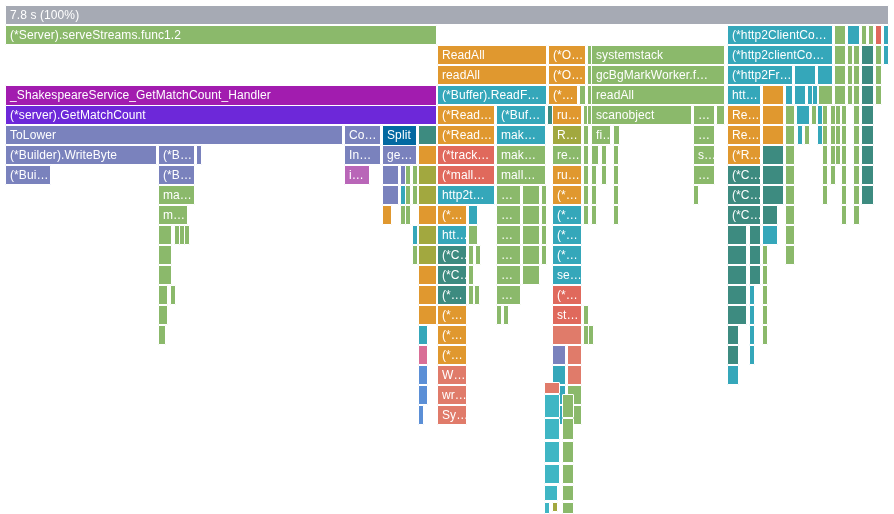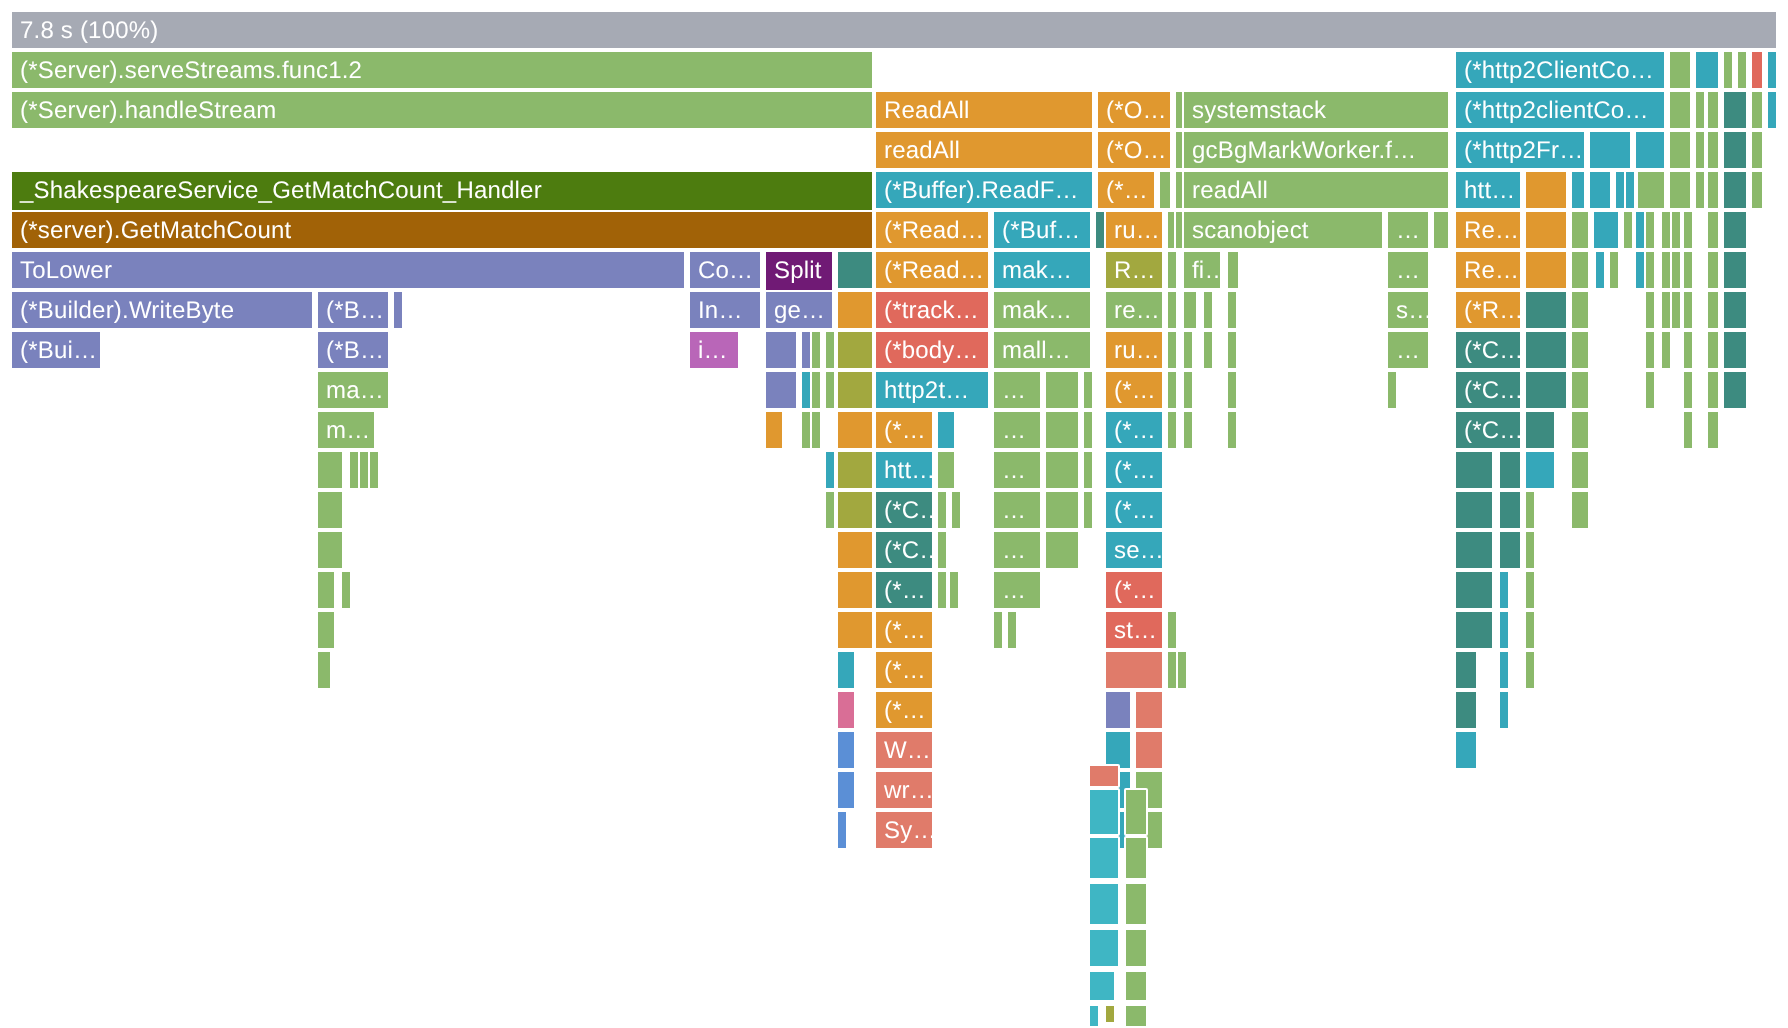--- a/index.html
+++ b/index.html
@@ -65,23 +65,20 @@
     </div>
     <div class="frame" style="left: 868px; top: 25px; width: 6px; height: 20px; background: rgb(139, 185, 107);">
       <span class="lbl"></span>
     </div>
     <div class="frame" style="left: 875px; top: 25px; width: 7px; height: 20px; background: rgb(224, 105, 92);">
       <span class="lbl"></span>
     </div>
     <div class="frame" style="left: 883px; top: 25px; width: 6px; height: 20px; background: rgb(53, 167, 186);">
       <span class="lbl"></span>
     </div>
-    <div class="frame" style="left: 5px; top: 45px; width: 432px; height: 20px; background: rgb(139, 185, 107);">
-      <span class="lbl">(*Server).handleStream</span>
-    </div>
     <div class="frame" style="left: 437px; top: 45px; width: 110px; height: 20px; background: rgb(224, 152, 47);">
       <span class="lbl">ReadAll</span>
     </div>
     <div class="frame" style="left: 548px; top: 45px; width: 38px; height: 20px; background: rgb(224, 152, 47);">
       <span class="lbl">(*O…</span>
     </div>
     <div class="frame" style="left: 587px; top: 45px; width: 3px; height: 20px; background: rgb(139, 185, 107);">
       <span class="lbl"></span>
     </div>
     <div class="frame" style="left: 591px; top: 45px; width: 134px; height: 20px; background: rgb(139, 185, 107);">
@@ -137,21 +134,21 @@
     </div>
     <div class="frame" style="left: 853px; top: 65px; width: 7px; height: 20px; background: rgb(139, 185, 107);">
       <span class="lbl"></span>
     </div>
     <div class="frame" style="left: 861px; top: 65px; width: 13px; height: 20px; background: rgb(61, 139, 128);">
       <span class="lbl"></span>
     </div>
     <div class="frame" style="left: 875px; top: 65px; width: 7px; height: 20px; background: rgb(139, 185, 107);">
       <span class="lbl"></span>
     </div>
-    <div class="frame" style="left: 5px; top: 85px; width: 432px; height: 24px; background: #4d7c0f;">
+    <div class="frame" style="left: 5px; top: 85px; width: 432px; height: 24px; background: #a21caf;">
       <span class="lbl">_ShakespeareService_GetMatchCount_Handler</span>
     </div>
     <div class="frame" style="left: 437px; top: 85px; width: 110px; height: 20px; background: rgb(53, 167, 186);">
       <span class="lbl">(*Buffer).ReadF…</span>
     </div>
     <div class="frame" style="left: 548px; top: 85px; width: 30px; height: 20px; background: rgb(224, 152, 47);">
       <span class="lbl">(*…</span>
     </div>
     <div class="frame" style="left: 579px; top: 85px; width: 7px; height: 20px; background: rgb(139, 185, 107);">
       <span class="lbl"></span>
@@ -191,21 +188,21 @@
     </div>
     <div class="frame" style="left: 853px; top: 85px; width: 7px; height: 20px; background: rgb(139, 185, 107);">
       <span class="lbl"></span>
     </div>
     <div class="frame" style="left: 861px; top: 85px; width: 13px; height: 20px; background: rgb(61, 139, 128);">
       <span class="lbl"></span>
     </div>
     <div class="frame" style="left: 875px; top: 85px; width: 7px; height: 20px; background: rgb(139, 185, 107);">
       <span class="lbl"></span>
     </div>
-    <div class="frame" style="left: 5px; top: 105px; width: 432px; height: 20px; background: #a16207;">
+    <div class="frame" style="left: 5px; top: 105px; width: 432px; height: 20px; background: #6d28d9;">
       <span class="lbl">(*server).GetMatchCount</span>
     </div>
     <div class="frame" style="left: 437px; top: 105px; width: 58px; height: 20px; background: rgb(224, 152, 47);">
       <span class="lbl">(*Read…</span>
     </div>
     <div class="frame" style="left: 496px; top: 105px; width: 50px; height: 20px; background: rgb(53, 167, 186);">
       <span class="lbl">(*Buf…</span>
     </div>
     <div class="frame" style="left: 547px; top: 105px; width: 4px; height: 20px; background: rgb(61, 139, 128);">
       <span class="lbl"></span>
@@ -263,21 +260,21 @@
     </div>
     <div class="frame" style="left: 861px; top: 105px; width: 13px; height: 20px; background: rgb(61, 139, 128);">
       <span class="lbl"></span>
     </div>
     <div class="frame" style="left: 5px; top: 125px; width: 338px; height: 20px; background: rgb(122, 130, 189);">
       <span class="lbl">ToLower</span>
     </div>
     <div class="frame" style="left: 344px; top: 125px; width: 37px; height: 20px; background: rgb(122, 130, 189);">
       <span class="lbl">Co…</span>
     </div>
-    <div class="frame" style="left: 382px; top: 125px; width: 35px; height: 32px; background: #701a75;">
+    <div class="frame" style="left: 382px; top: 125px; width: 35px; height: 32px; background: #0369a1;">
       <span class="lbl">Split</span>
     </div>
     <div class="frame" style="left: 418px; top: 125px; width: 19px; height: 20px; background: rgb(61, 139, 128);">
       <span class="lbl"></span>
     </div>
     <div class="frame" style="left: 437px; top: 125px; width: 58px; height: 20px; background: rgb(224, 152, 47);">
       <span class="lbl">(*Read…</span>
     </div>
     <div class="frame" style="left: 496px; top: 125px; width: 50px; height: 20px; background: rgb(53, 167, 186);">
       <span class="lbl">mak…</span>
@@ -420,21 +417,21 @@
     <div class="frame" style="left: 405px; top: 165px; width: 6px; height: 20px; background: rgb(139, 185, 107);">
       <span class="lbl"></span>
     </div>
     <div class="frame" style="left: 412px; top: 165px; width: 5px; height: 20px; background: rgb(139, 185, 107);">
       <span class="lbl"></span>
     </div>
     <div class="frame" style="left: 418px; top: 165px; width: 19px; height: 20px; background: rgb(162, 168, 63);">
       <span class="lbl"></span>
     </div>
     <div class="frame" style="left: 437px; top: 165px; width: 58px; height: 20px; background: rgb(224, 105, 92);">
-      <span class="lbl">(*body…</span>
+      <span class="lbl">(*mall…</span>
     </div>
     <div class="frame" style="left: 496px; top: 165px; width: 50px; height: 20px; background: rgb(139, 185, 107);">
       <span class="lbl">mall…</span>
     </div>
     <div class="frame" style="left: 552px; top: 165px; width: 30px; height: 20px; background: rgb(224, 152, 47);">
       <span class="lbl">ru…</span>
     </div>
     <div class="frame" style="left: 583px; top: 165px; width: 3px; height: 20px; background: rgb(139, 185, 107);">
       <span class="lbl"></span>
     </div>

